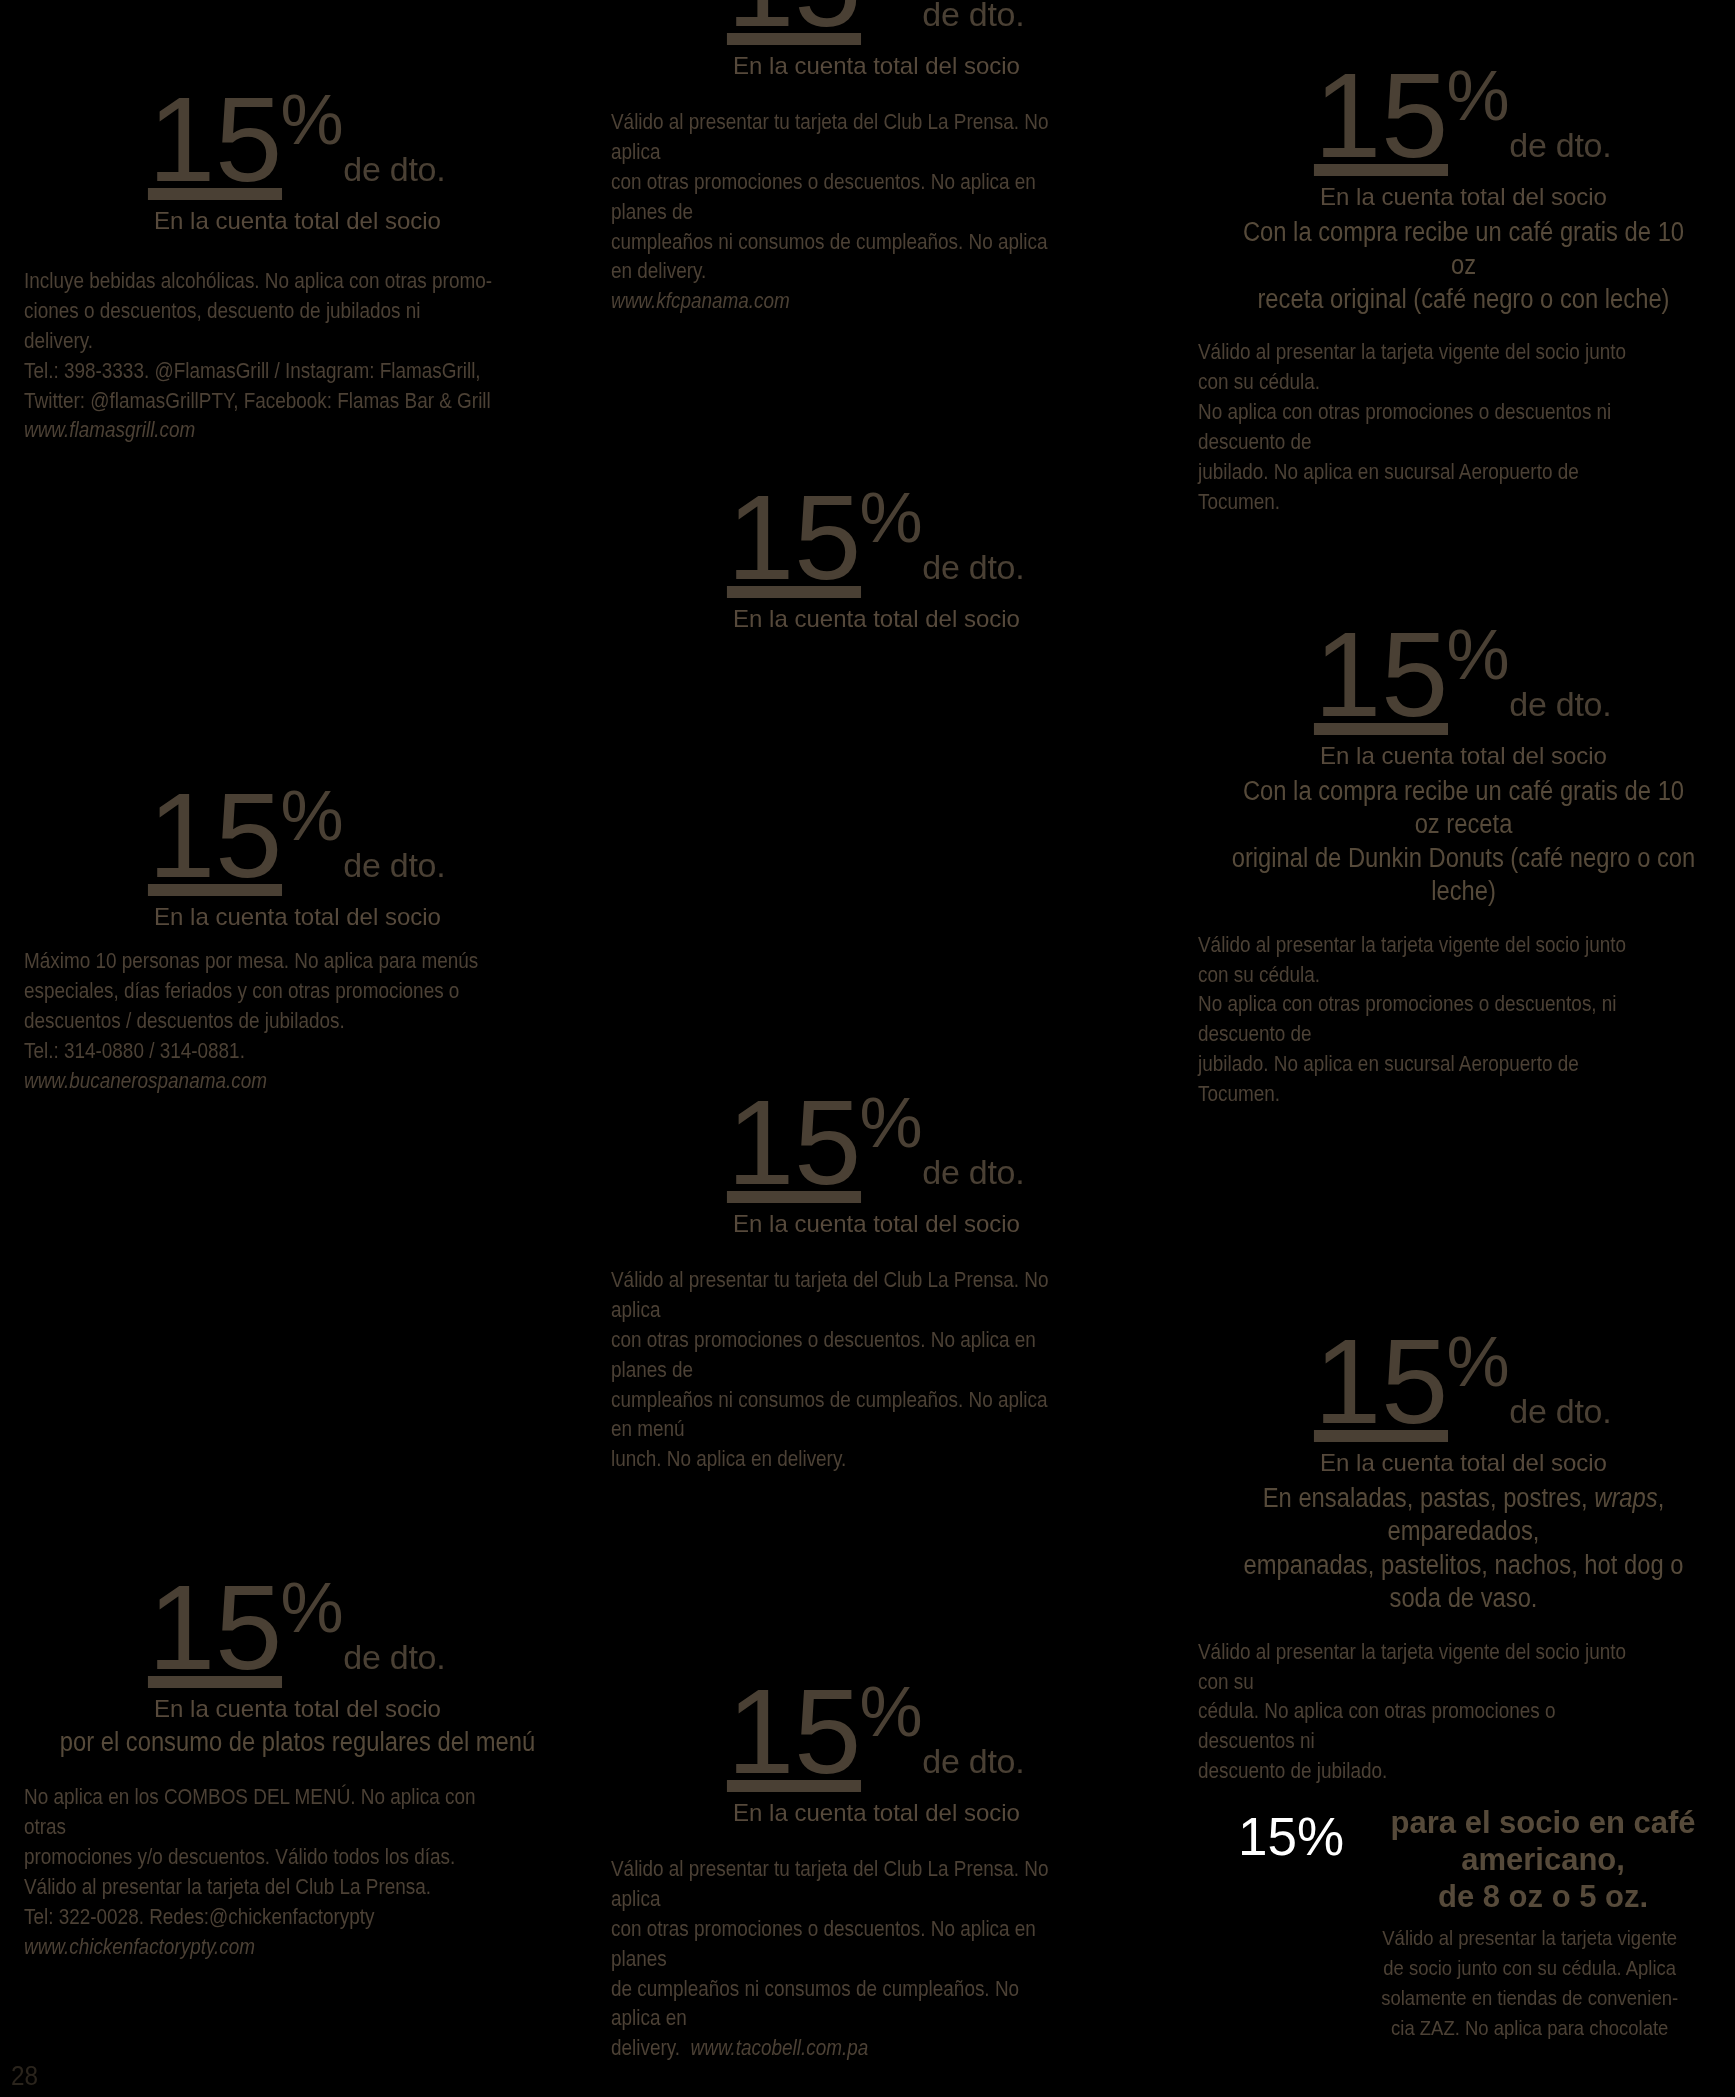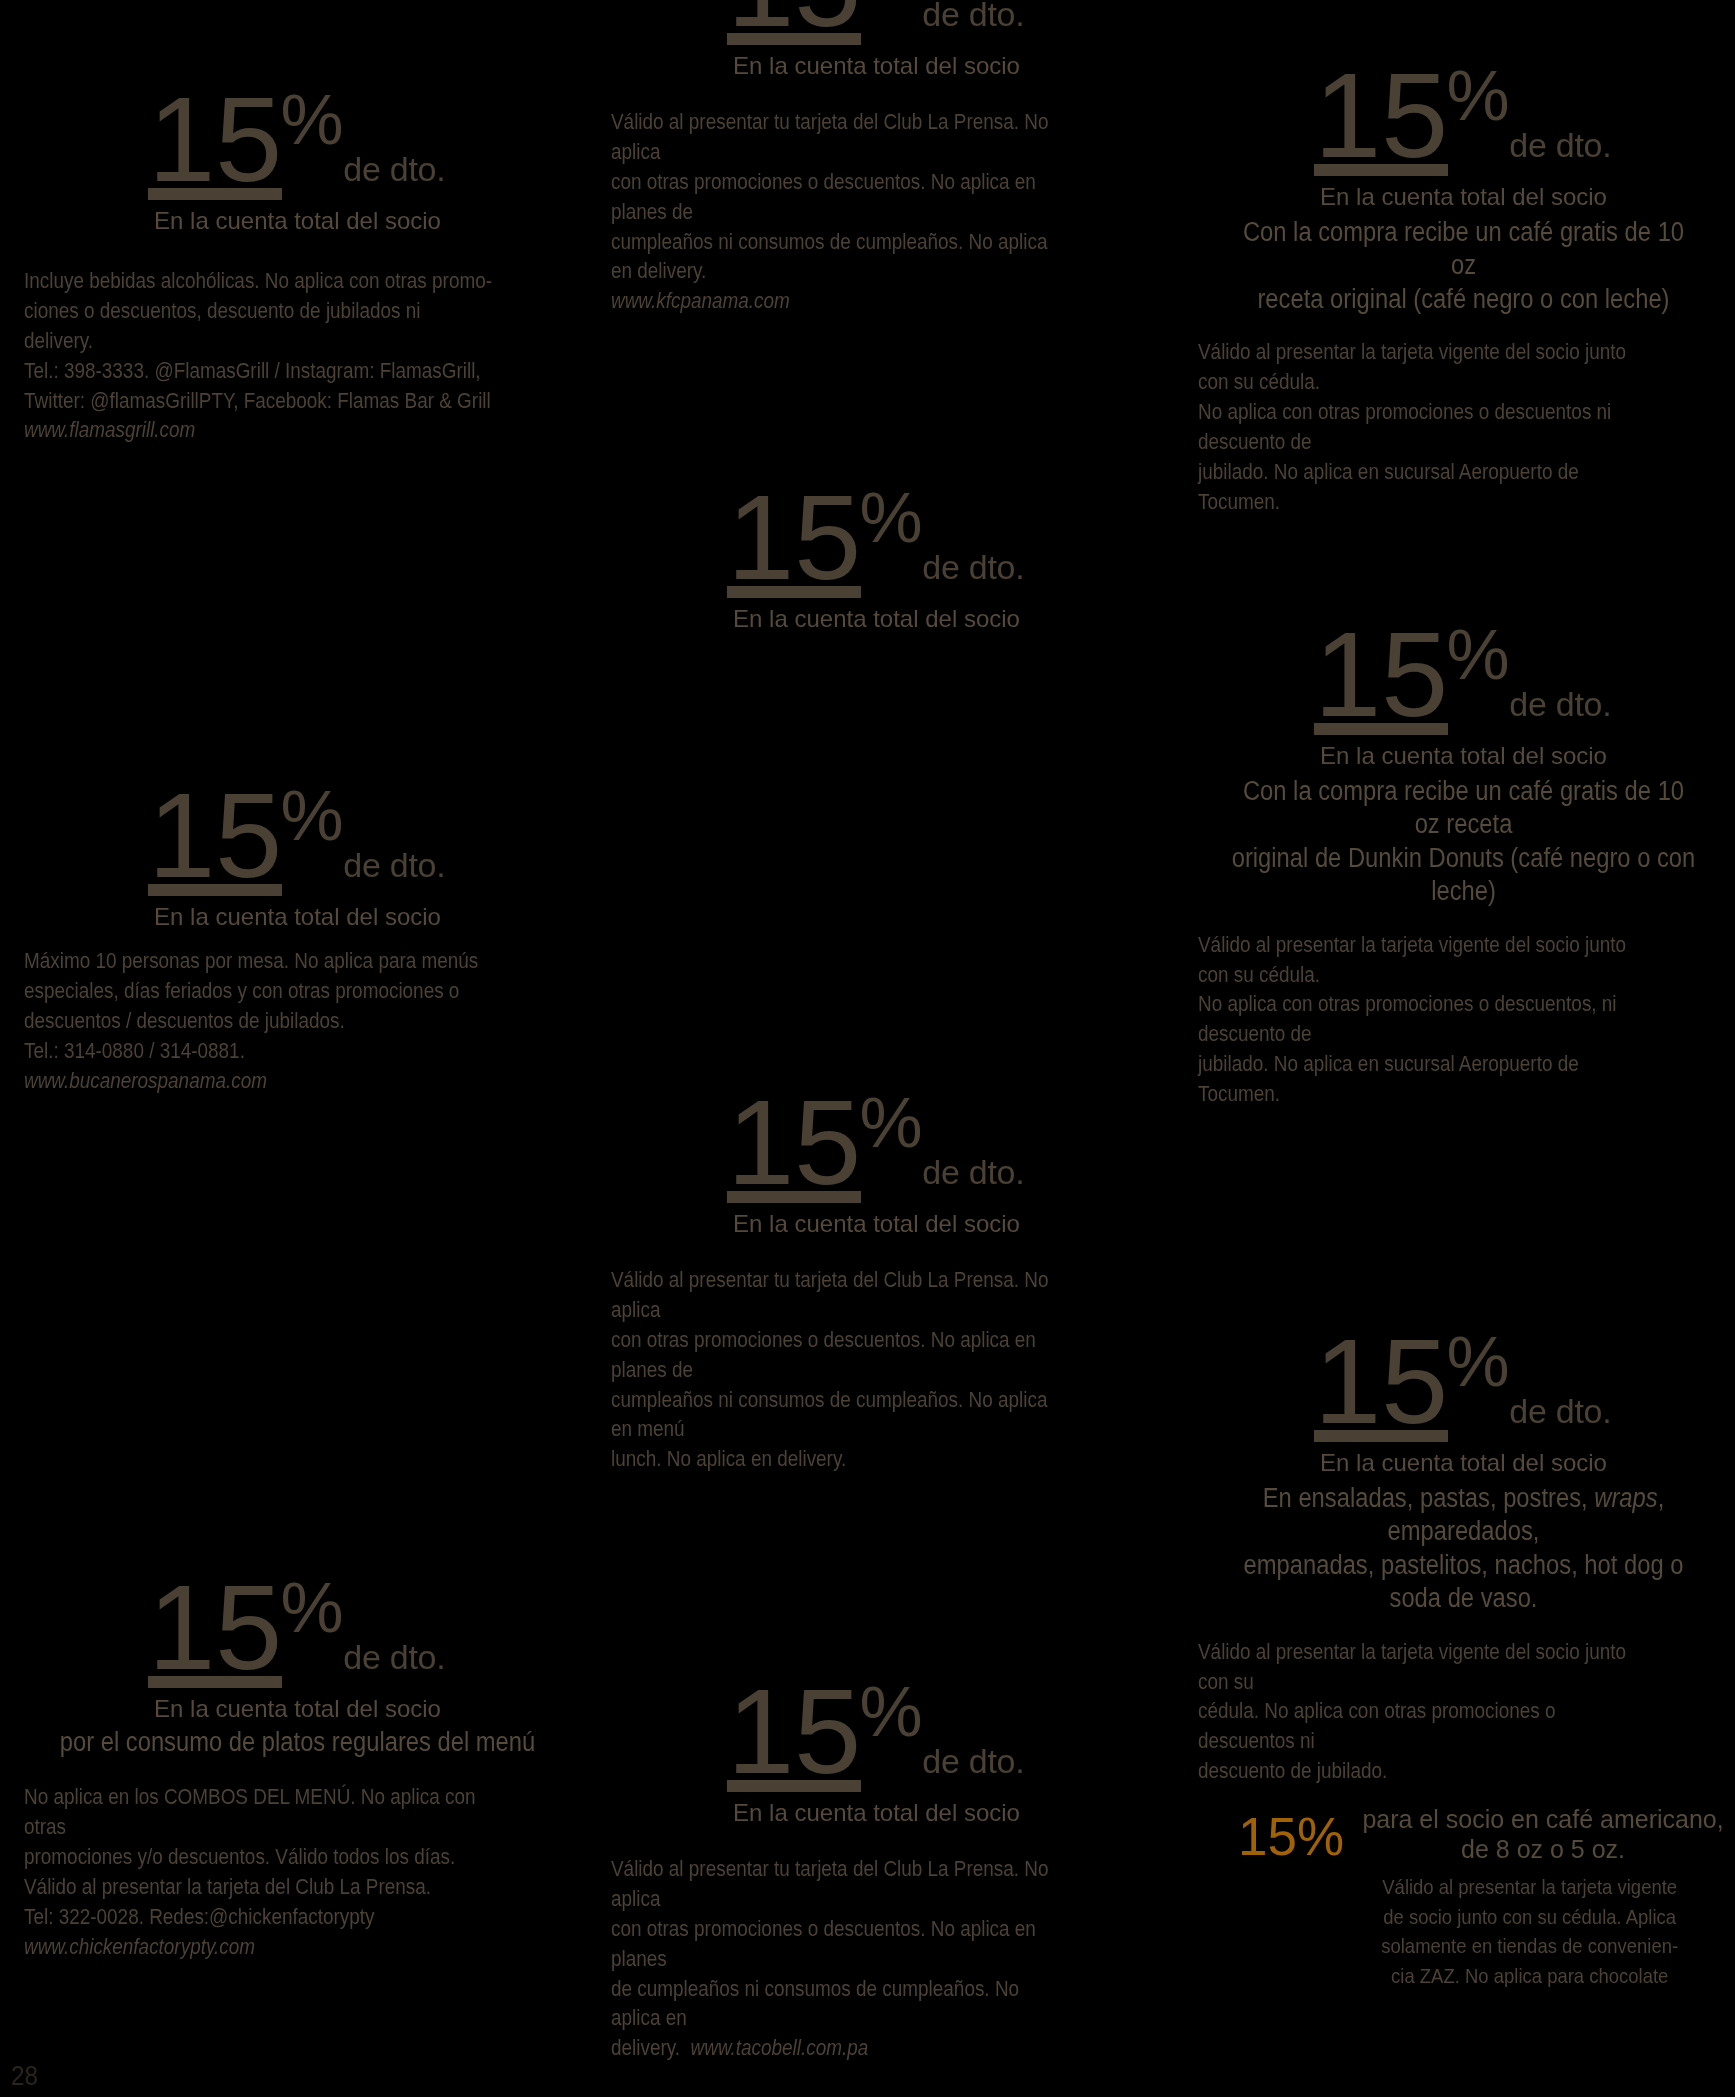--- a/index.html
+++ b/index.html
@@ -91,34 +91,35 @@
     font-size: 27px;
     color: #2a241c;
     font-stretch: condensed;
     transform: scaleX(0.9);
     transform-origin: left bottom;
   }
 
   
   .zaz-row { display: flex; align-items: flex-start; gap: 13px; }
   .zaz-pct {
-    color: #a16207;
+    color: #ffffff;
     font-size: 53px;
     font-weight: 300;
     line-height: 1;
     white-space: nowrap;
     flex: 0 0 auto;
     padding-top: 6.4px;
   }
   .zaz-text {
     color: #564a3a;
-    font-size: 25px;
+    font-size: 31px;
     line-height: 1.2;
     text-align: center;
     flex: 1 1 auto;
+    font-weight: bold;
   }
   .zaz-legal {
     color: #4c4135;
     font-size: 21px;
     line-height: 1.42;
     font-stretch: condensed;
     text-align: center;
     transform: scaleX(0.88);
     transform-origin: center top;
     margin-top: 8px;

